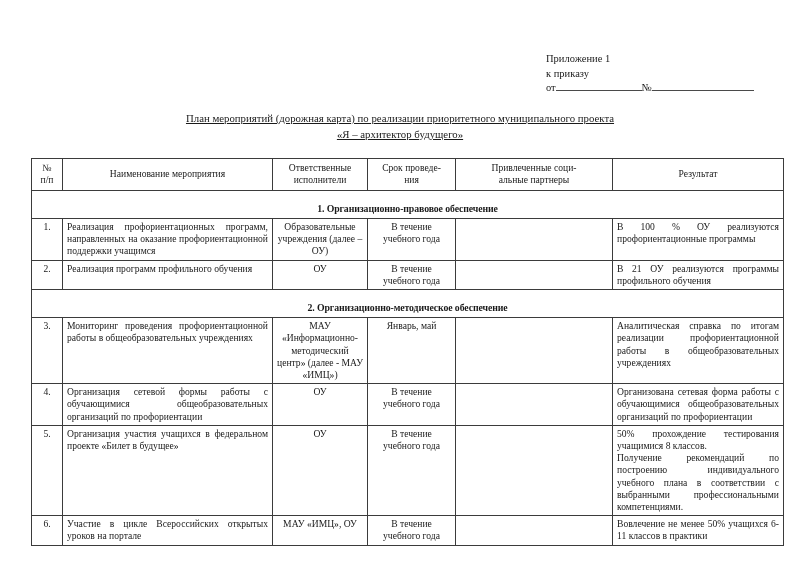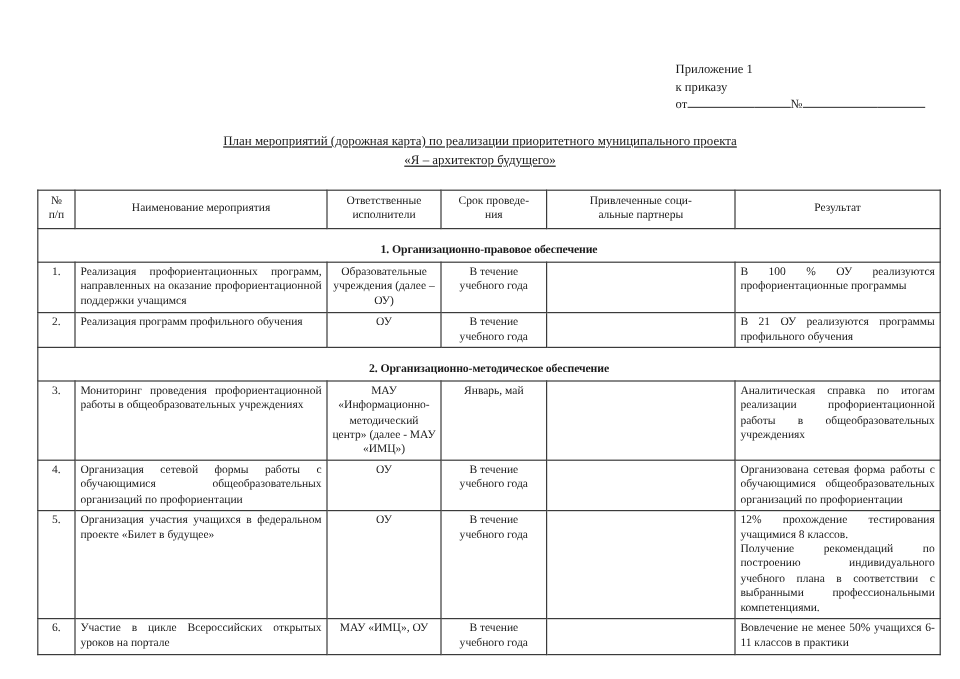--- a/index.html
+++ b/index.html
@@ -12,21 +12,21 @@
     height: 566px;
     overflow: hidden;
     font-family: "Liberation Serif", "DejaVu Serif", serif;
     color: #1a1a1a;
     position: relative;
   }
 
   
   .appendix {
     position: absolute;
-    left: 563px;
+    left: 546px;
     top: 52px;
     width: 232px;
     font-size: 10.5px;
     line-height: 14.5px;
   }
   .appendix .ln { white-space: pre; }
   .appendix .rule {
     display: inline-block;
     border-bottom: 1px solid #4a4a4a;
     vertical-align: baseline;
@@ -185,21 +185,21 @@
       <td class="res">Организована сетевая форма работы с обучающимися общеобразовательных организаций по профориентации</td>
     </tr>
 
     <tr>
       <td class="num">5.</td>
       <td class="name">Организация участия учащихся в федеральном проекте «Билет в будущее»</td>
       <td class="resp">ОУ</td>
       <td class="term">В течение учебного года</td>
       <td class="part"></td>
       <td class="res">
-        <p class="p">12% прохождение тестирования учащимися 8 классов.</p>
+        <p class="p">50% прохождение тестирования учащимися 8 классов.</p>
         <p class="p">Получение рекомендаций по построению индивидуального учебного плана в соответствии с выбранными профессиональными компетенциями.</p>
       </td>
     </tr>
 
     <tr>
       <td class="num">6.</td>
       <td class="name">Участие в цикле Всероссийских открытых уроков на портале</td>
       <td class="resp">МАУ «ИМЦ», ОУ</td>
       <td class="term">В течение учебного года</td>
       <td class="part"></td>

